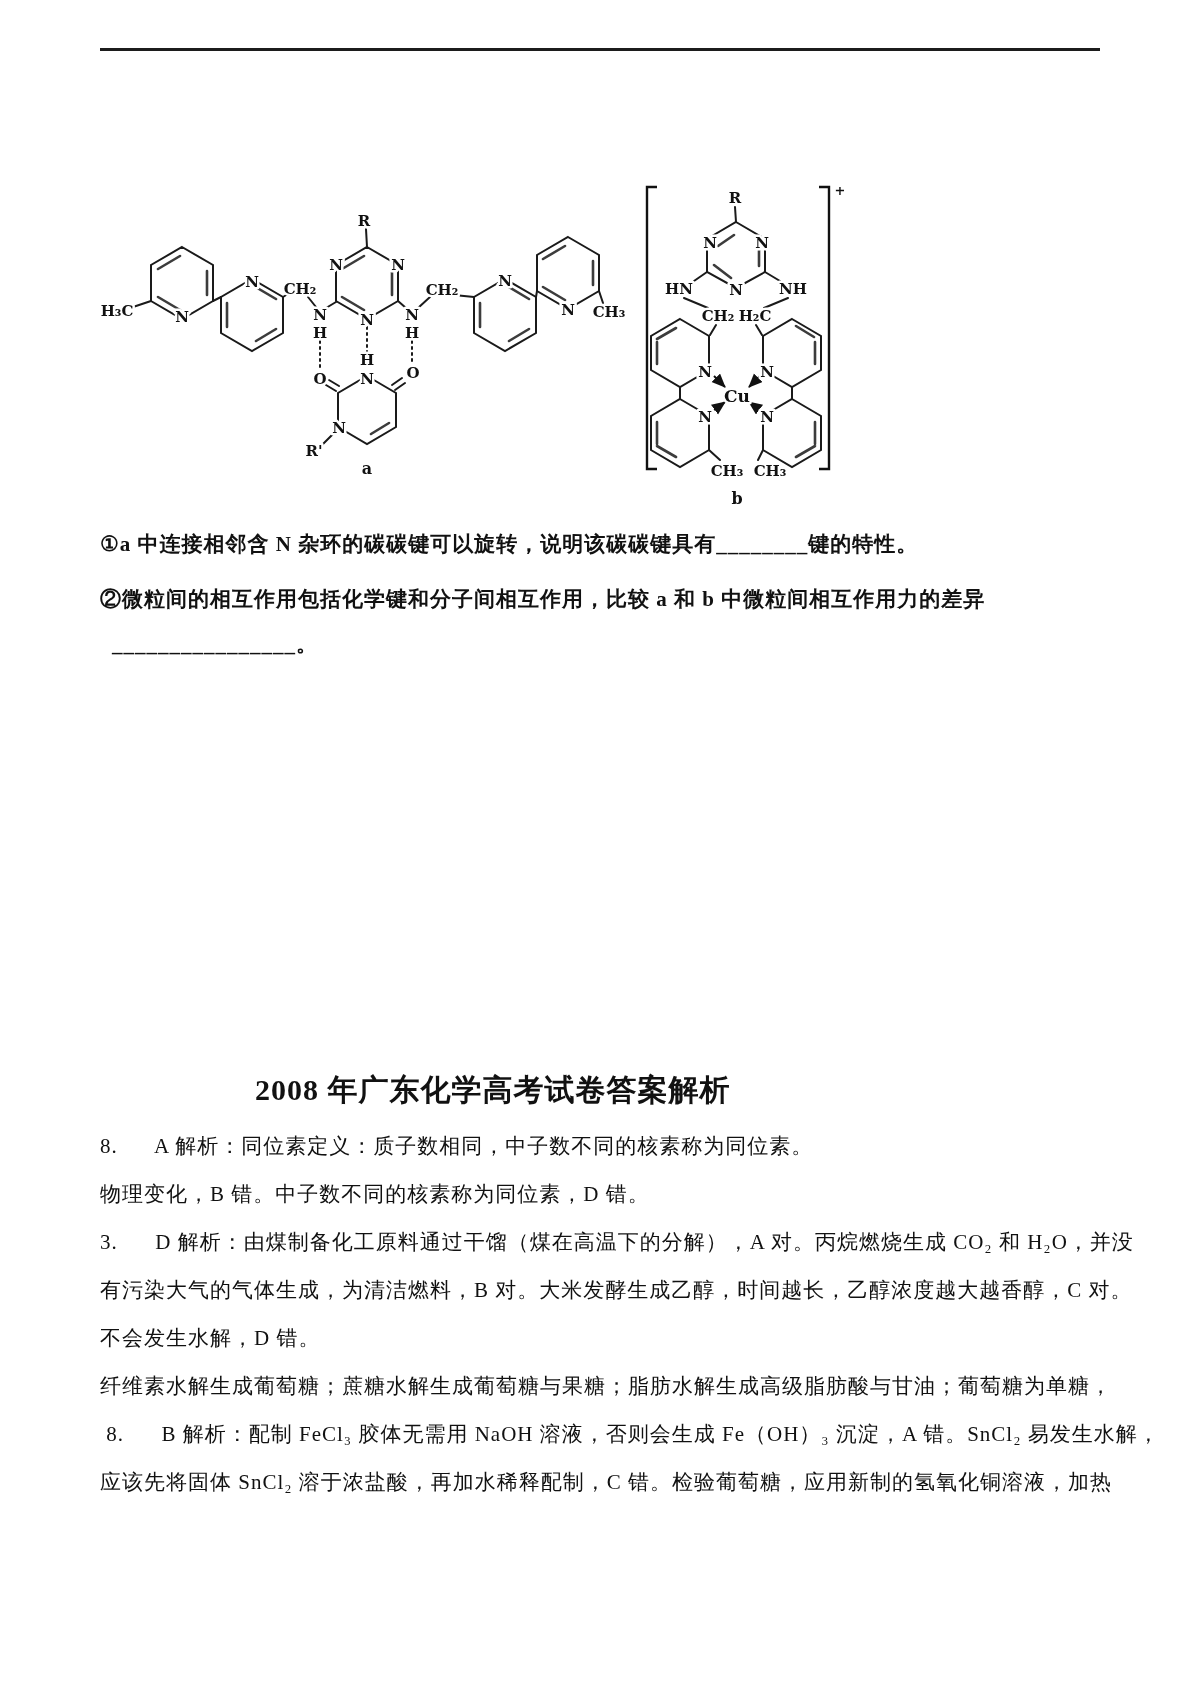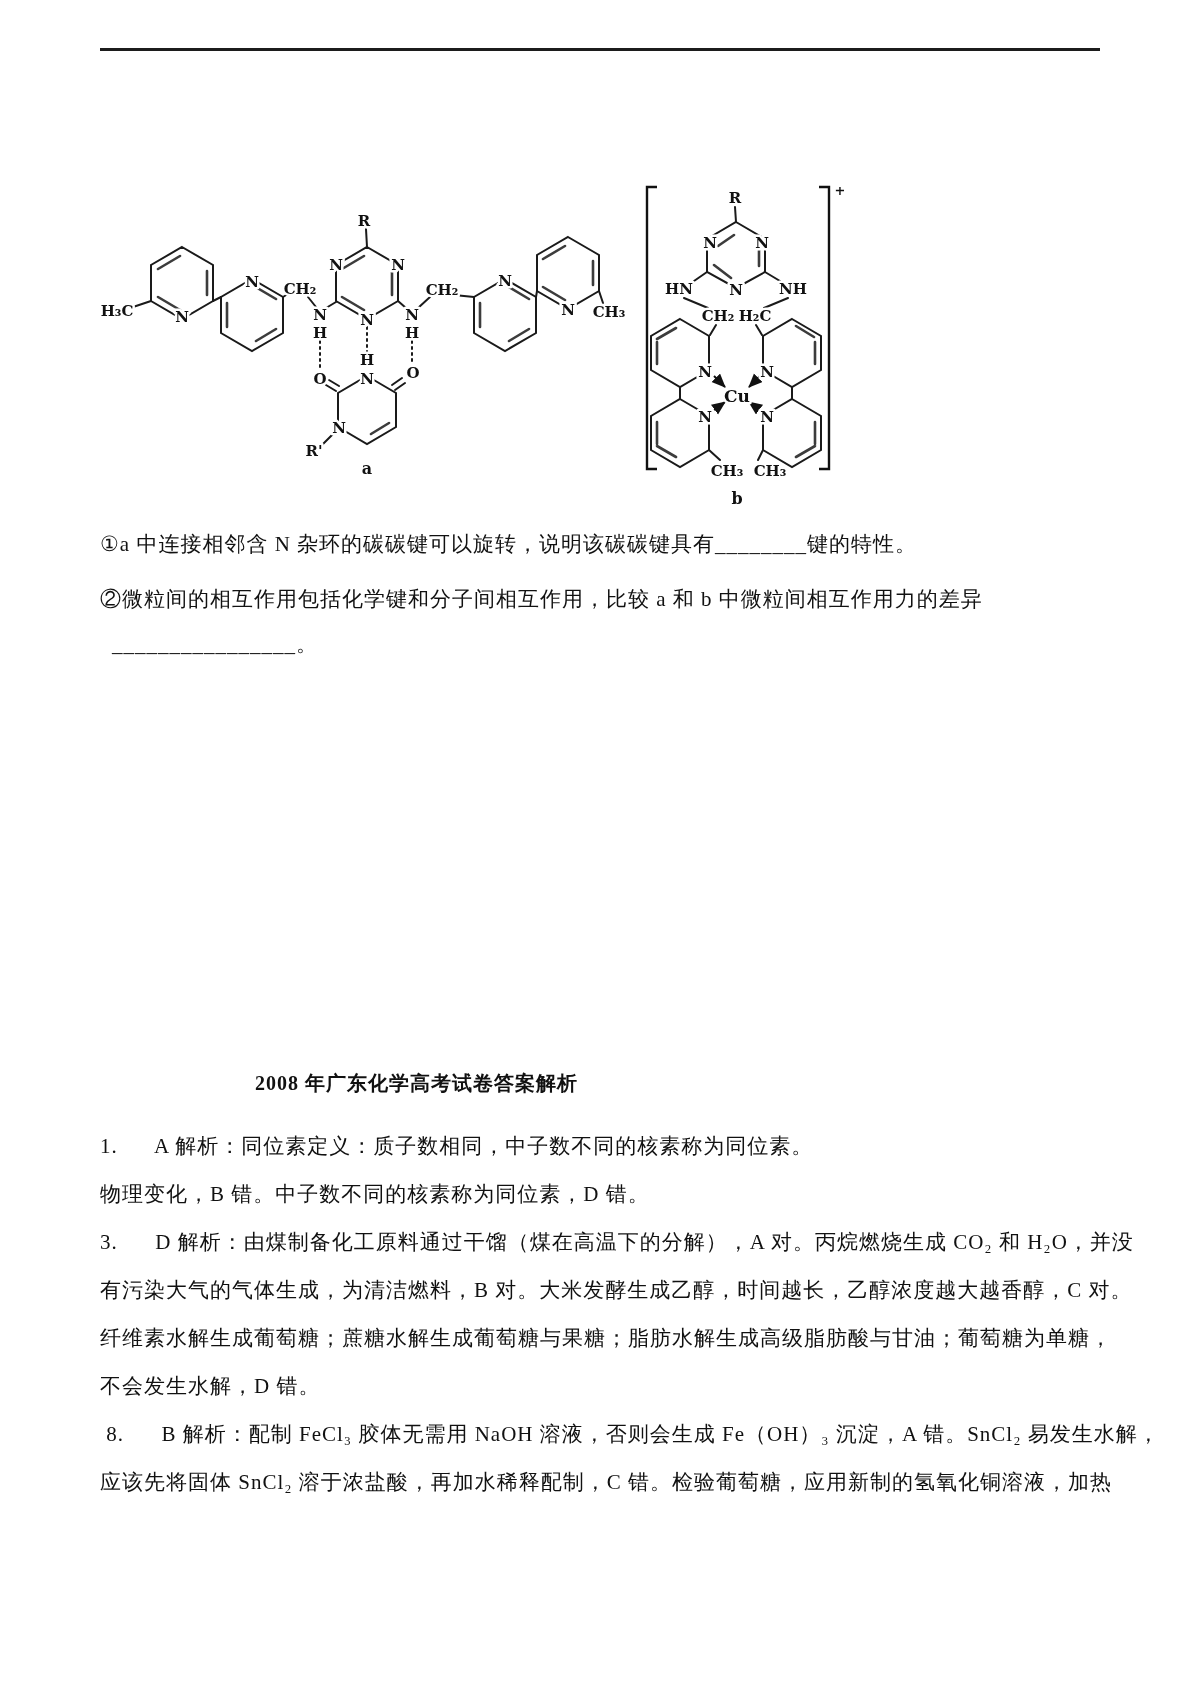--- a/index.html
+++ b/index.html
@@ -31,28 +31,28 @@
   }
   .atom.small { font-size:13px; }
   .atom.cu { font-size:17px; }
   .fig-caption {
     font-family:"DejaVu Serif","Liberation Serif",serif;
     font-size:16px; font-weight:bold; fill:#111;
     text-anchor:middle; dominant-baseline:central;
   }
   .q-line {
     position:absolute; left:100px; width:1010px;
-    font-size:21px; letter-spacing:1px; white-space:pre;
+    font-size:21px; letter-spacing:1px; white-space:pre;font-weight:bold;
   }
   .q1 { top:530px; }
   .q2 { top:585px; }
   .q-blank { top:630px; left:112px; }
   .answers-title {
     position:absolute; left:255px; top:1070px;
-    font-size:20px; font-weight:bold; letter-spacing:1px; white-space:pre;
+    font-size:30px; font-weight:bold; letter-spacing:1px; white-space:pre;
   }
   .answers {
     position:absolute; left:100px; top:1122px; width:1020px;
     font-size:21px; letter-spacing:1px;
   }
   .answer-line { height:48px; line-height:48px; white-space:pre; }
 </style>
 </head>
 <body>
 
@@ -152,23 +152,23 @@
     </svg>
   </div>
 
   <div class="q-line q1">①a 中连接相邻含 N 杂环的碳碳键可以旋转，说明该碳碳键具有________键的特性。</div>
   <div class="q-line q-blank">________________。</div>
   <div class="q-line q2">②微粒间的相互作用包括化学键和分子间相互作用，比较 a 和 b 中微粒间相互作用力的差异</div>
 
   <div class="answers-title">2008 年广东化学高考试卷答案解析</div>
 
   <div class="answers">
-    <div class="answer-line">1.      A 解析：同位素定义：质子数相同，中子数不同的核素称为同位素。</div>
+    <div class="answer-line">8.      A 解析：同位素定义：质子数相同，中子数不同的核素称为同位素。</div>
     <div class="answer-line">物理变化，B 错。中子数不同的核素称为同位素，D 错。</div>
     <div class="answer-line">3.      D 解析：由煤制备化工原料通过干馏（煤在高温下的分解），A 对。丙烷燃烧生成 CO₂ 和 H₂O，并没</div>
     <div class="answer-line">有污染大气的气体生成，为清洁燃料，B 对。大米发酵生成乙醇，时间越长，乙醇浓度越大越香醇，C 对。</div>
+    <div class="answer-line">不会发生水解，D 错。</div>
     <div class="answer-line">纤维素水解生成葡萄糖；蔗糖水解生成葡萄糖与果糖；脂肪水解生成高级脂肪酸与甘油；葡萄糖为单糖，</div>
-    <div class="answer-line">不会发生水解，D 错。</div>
     <div class="answer-line"> 8.      B 解析：配制 FeCl₃ 胶体无需用 NaOH 溶液，否则会生成 Fe（OH）₃ 沉淀，A 错。SnCl₂ 易发生水解，</div>
     <div class="answer-line">应该先将固体 SnCl₂ 溶于浓盐酸，再加水稀释配制，C 错。检验葡萄糖，应用新制的氢氧化铜溶液，加热</div>
   </div>
 
 </div>
 
 </body></html>

